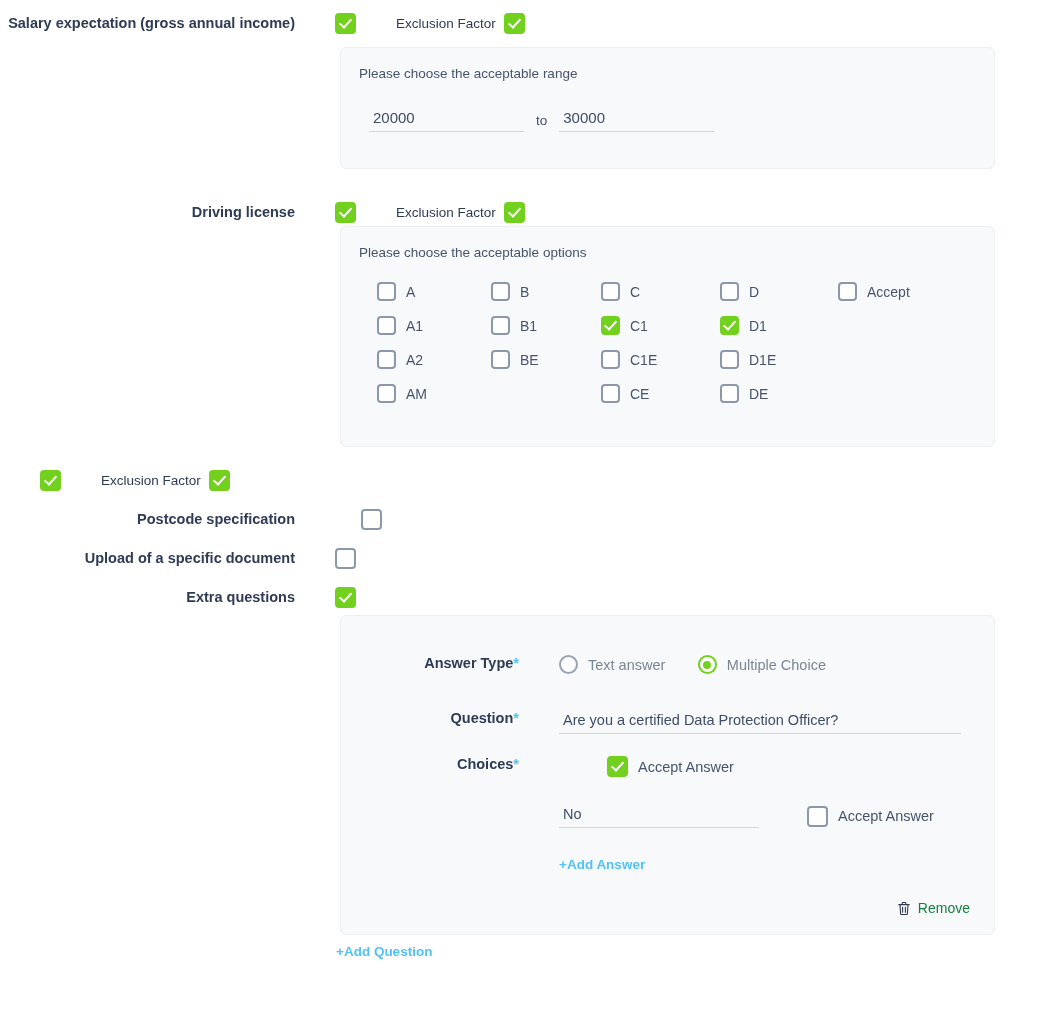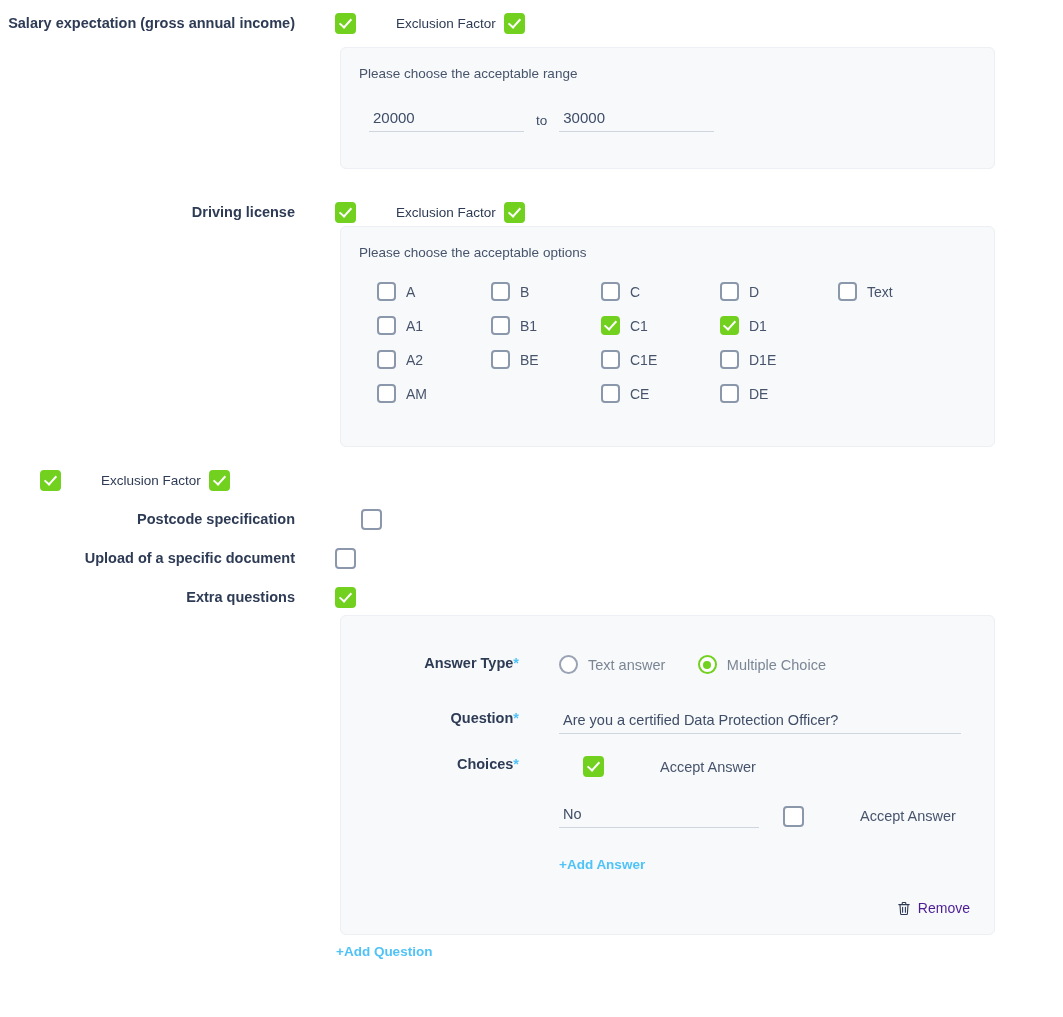--- a/index.html
+++ b/index.html
@@ -254,22 +254,21 @@
     align-items: center;
     margin-bottom: 27px;
   }
   .choice-input {
     width: 200px;
     font-size: 14.5px;
   }
   .accept-wrap {
     display: flex;
     align-items: center;
-    margin-left: 24px;
-    gap: 46px;
+    margin-left: 48px;
   }
   .accept-text {
     font-size: 14.5px;
     color: #47546b;
     margin-left: 10px;
     white-space: nowrap;
   }
   .link-blue {
     color: #4fc3f7;
     font-weight: bold;
@@ -278,21 +277,21 @@
     text-decoration: none;
     display: inline-block;
   }
   #remove-question {
     position: absolute;
     right: 24px;
     bottom: 18px;
     display: flex;
     align-items: center;
     font-size: 14px;
-    color: #4c1d95;
+    color: #15803d;
     cursor: pointer;
   }
   #remove-question .trash {
     margin-right: 7px;
     display: inline-flex;
   }
   #add-question-link {
     position: absolute;
     left: 336px;
     top: 944px;
@@ -356,21 +355,21 @@
         <div class="lic-item">
           <span class="cb"></span>
           <span class="lic-text">C</span>
         </div>
         <div class="lic-item">
           <span class="cb"></span>
           <span class="lic-text">D</span>
         </div>
         <div class="lic-item">
           <span class="cb"></span>
-          <span class="lic-text">Text</span>
+          <span class="lic-text">Accept</span>
         </div>
         <div class="lic-item">
           <span class="cb"></span>
           <span class="lic-text">A1</span>
         </div>
         <div class="lic-item">
           <span class="cb"></span>
           <span class="lic-text">B1</span>
         </div>
         <div class="lic-item">

